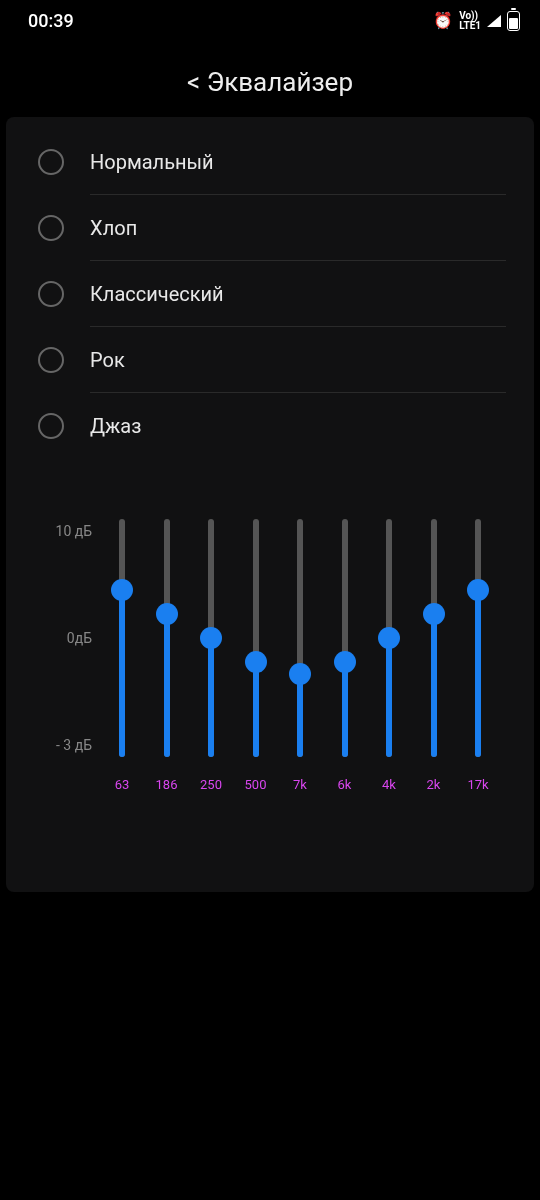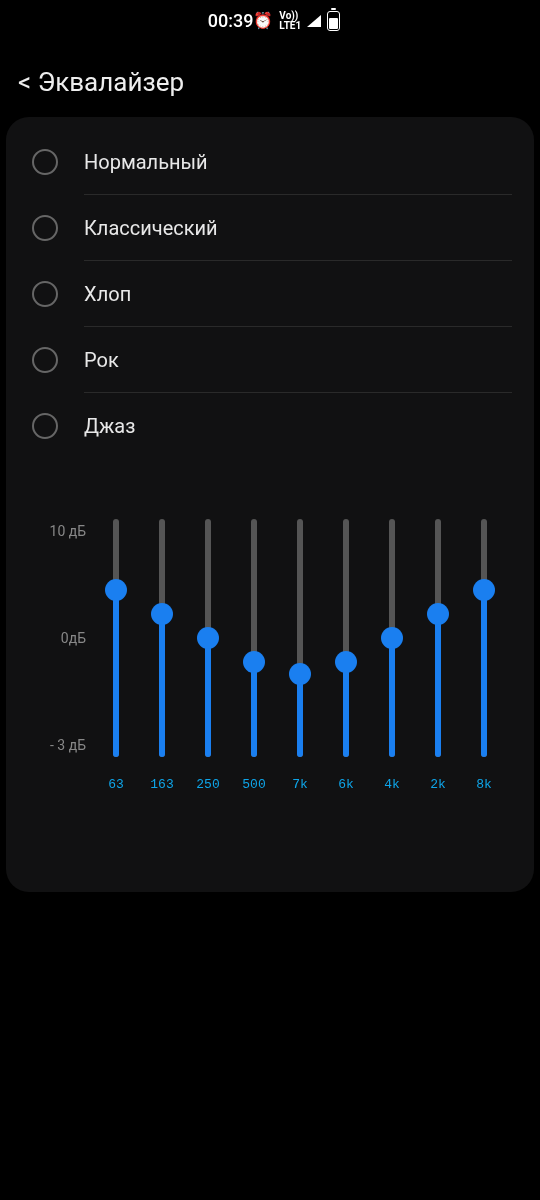--- a/index.html
+++ b/index.html
@@ -6,21 +6,21 @@
   body {
     width: 540px;
     height: 1200px;
     background: #000;
     color: #fff;
     font-family: -apple-system, BlinkMacSystemFont, 'Segoe UI', Roboto, sans-serif;
     overflow: hidden;
   }
   .status-bar {
     display: flex;
-    justify-content: center;
+    justify-content: space-between;
     align-items: center;
     padding: 10px 20px 8px 28px;
     font-size: 18px;
     font-weight: 500;
   }
   .status-right {
     display: flex;
     align-items: center;
     gap: 6px;
     font-size: 11px;
@@ -50,31 +50,32 @@
   .status-right .battery::after {
     content: '';
     position: absolute;
     bottom: 1px; left: 1px; right: 1px;
     height: 60%;
     background: #fff;
     border-radius: 1px;
   }
   .header {
     padding: 28px 18px 20px;
+    text-align: center;
   }
   .header-title {
     font-size: 26px;
     font-weight: 400;
     color: #eee;
   }
   .content {
     background: #111112;
-    border-radius: 23px;
+    border-radius: 8px;
     margin: 0 6px;
-    padding: 12px 0 100px;
+    padding: 12px 6px 100px;
   }
   .preset-item {
     display: flex;
     align-items: center;
     padding: 20px 26px;
     position: relative;
   }
   .preset-item:not(:last-of-type)::after {
     content: '';
     position: absolute;
@@ -159,23 +160,22 @@
     position: absolute;
     width: 22px; height: 22px;
     background: #1a7ff0;
     border-radius: 50%;
     transform: translateY(50%);
   }
   .x-labels {
     display: flex;
     justify-content: space-between;
     padding: 10px 6px 0;
-    color: #0ea5e9;
+    color: #d946ef;
     font-size: 13px;
-    font-family: Liberation Mono, monospace;
   }
   .x-labels span {
     width: 28px;
     text-align: center;
   }
 </style>
 </head>
 <body>
 
 <div class="status-bar">
@@ -198,25 +198,25 @@
 </div>
 
 <div class="content">
   <div id="presets-list">
       <div class="preset-item">
         <div class="radio"></div>
         <span class="preset-label">Нормальный</span>
       </div>
       <div class="preset-item">
         <div class="radio"></div>
+        <span class="preset-label">Хлоп</span>
+      </div>
+      <div class="preset-item">
+        <div class="radio"></div>
         <span class="preset-label">Классический</span>
-      </div>
-      <div class="preset-item">
-        <div class="radio"></div>
-        <span class="preset-label">Хлоп</span>
       </div>
       <div class="preset-item">
         <div class="radio"></div>
         <span class="preset-label">Рок</span>
       </div>
       <div class="preset-item">
         <div class="radio"></div>
         <span class="preset-label">Джаз</span>
       </div>
     </div>
@@ -269,24 +269,24 @@
             <div class="thumb" style="bottom: 152.8px;"></div>
           </div>
           <div class="slider">
             <div class="track"></div>
             <div class="fill" style="height: 166.6px;"></div>
             <div class="thumb" style="bottom: 176.6px;"></div>
           </div>
         </div>
       <div class="x-labels" id="xlabels">
           <span>63</span>
-          <span>163</span>
+          <span>186</span>
           <span>250</span>
           <span>500</span>
           <span>7k</span>
           <span>6k</span>
           <span>4k</span>
           <span>2k</span>
-          <span>8k</span>
+          <span>17k</span>
         </div>
     </div>
   </div>
 </div>
 
 </body></html>

